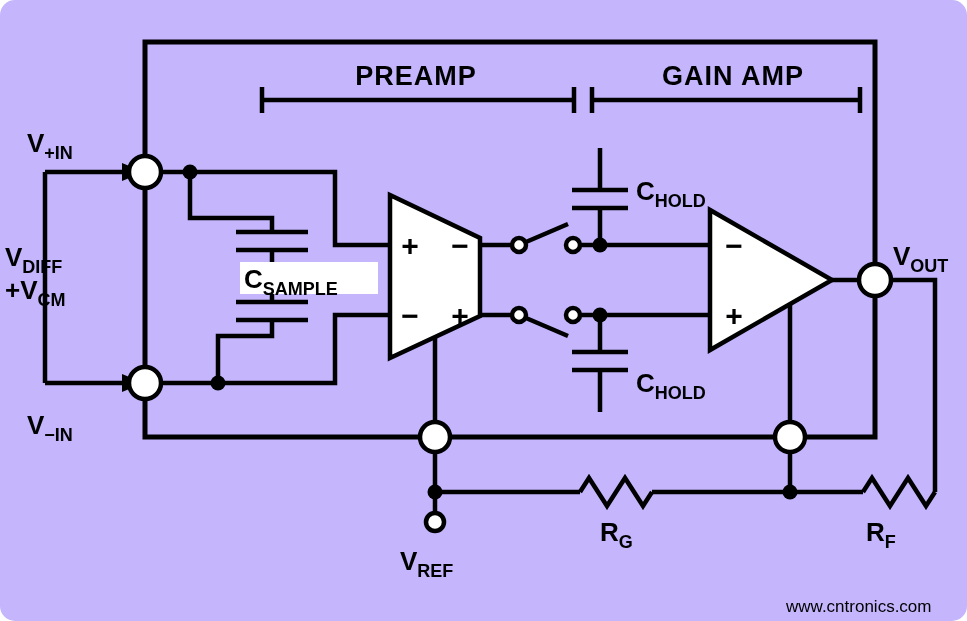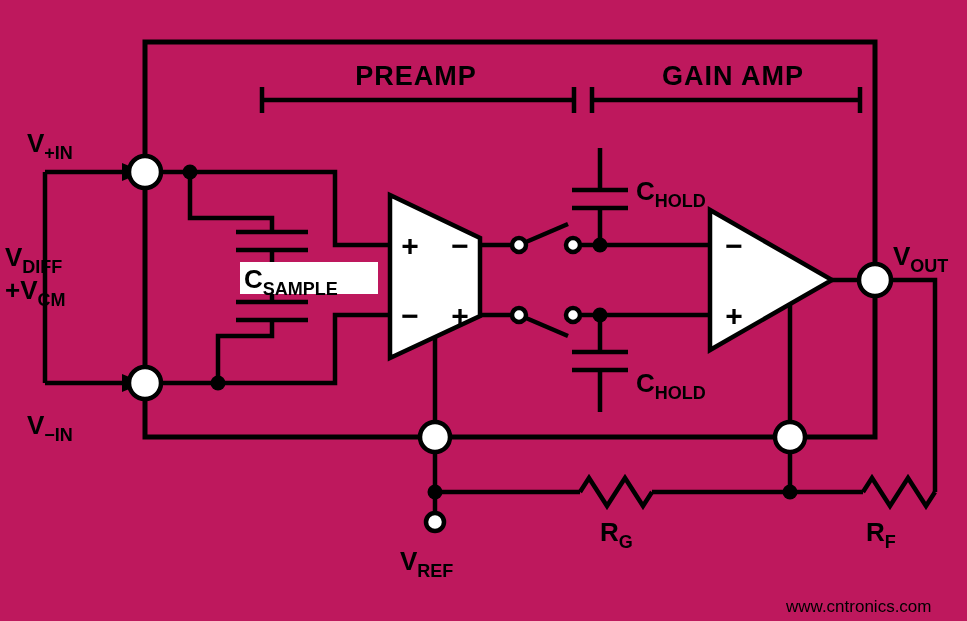--- a/index.html
+++ b/index.html
@@ -1,16 +1,16 @@
 <!DOCTYPE html>
 <html><head>
 <meta charset="utf-8">
 <style>
   html,body { margin:0; padding:0; background:#ffffff; }
-  .page { position:relative; width:967px; height:621px; background:#be185d; overflow:hidden; }
+  .page { position:relative; width:967px; height:621px; background:#c4b5fd; overflow:hidden;border-radius:15px; }
   svg text { font-family:"Liberation Sans", sans-serif; font-weight:bold; fill:#000; }
   .wire   { stroke:#000; stroke-width:4.5; fill:none; stroke-linejoin:miter; stroke-linecap:butt; }
   .boxln  { stroke:#000; stroke-width:5;   fill:none; }
   .sym    { stroke:#000; stroke-width:4.5; fill:#fff; stroke-linejoin:miter; }
   .term   { stroke:#000; stroke-width:4.5; fill:#fff; }
   .dot    { fill:#000; stroke:none; }
   .head   { fill:#000; stroke:none; }
   .lbl    { font-size:26px; }
   .sub    { font-size:18px; }
   .pin    { font-size:30px; text-anchor:middle; }

